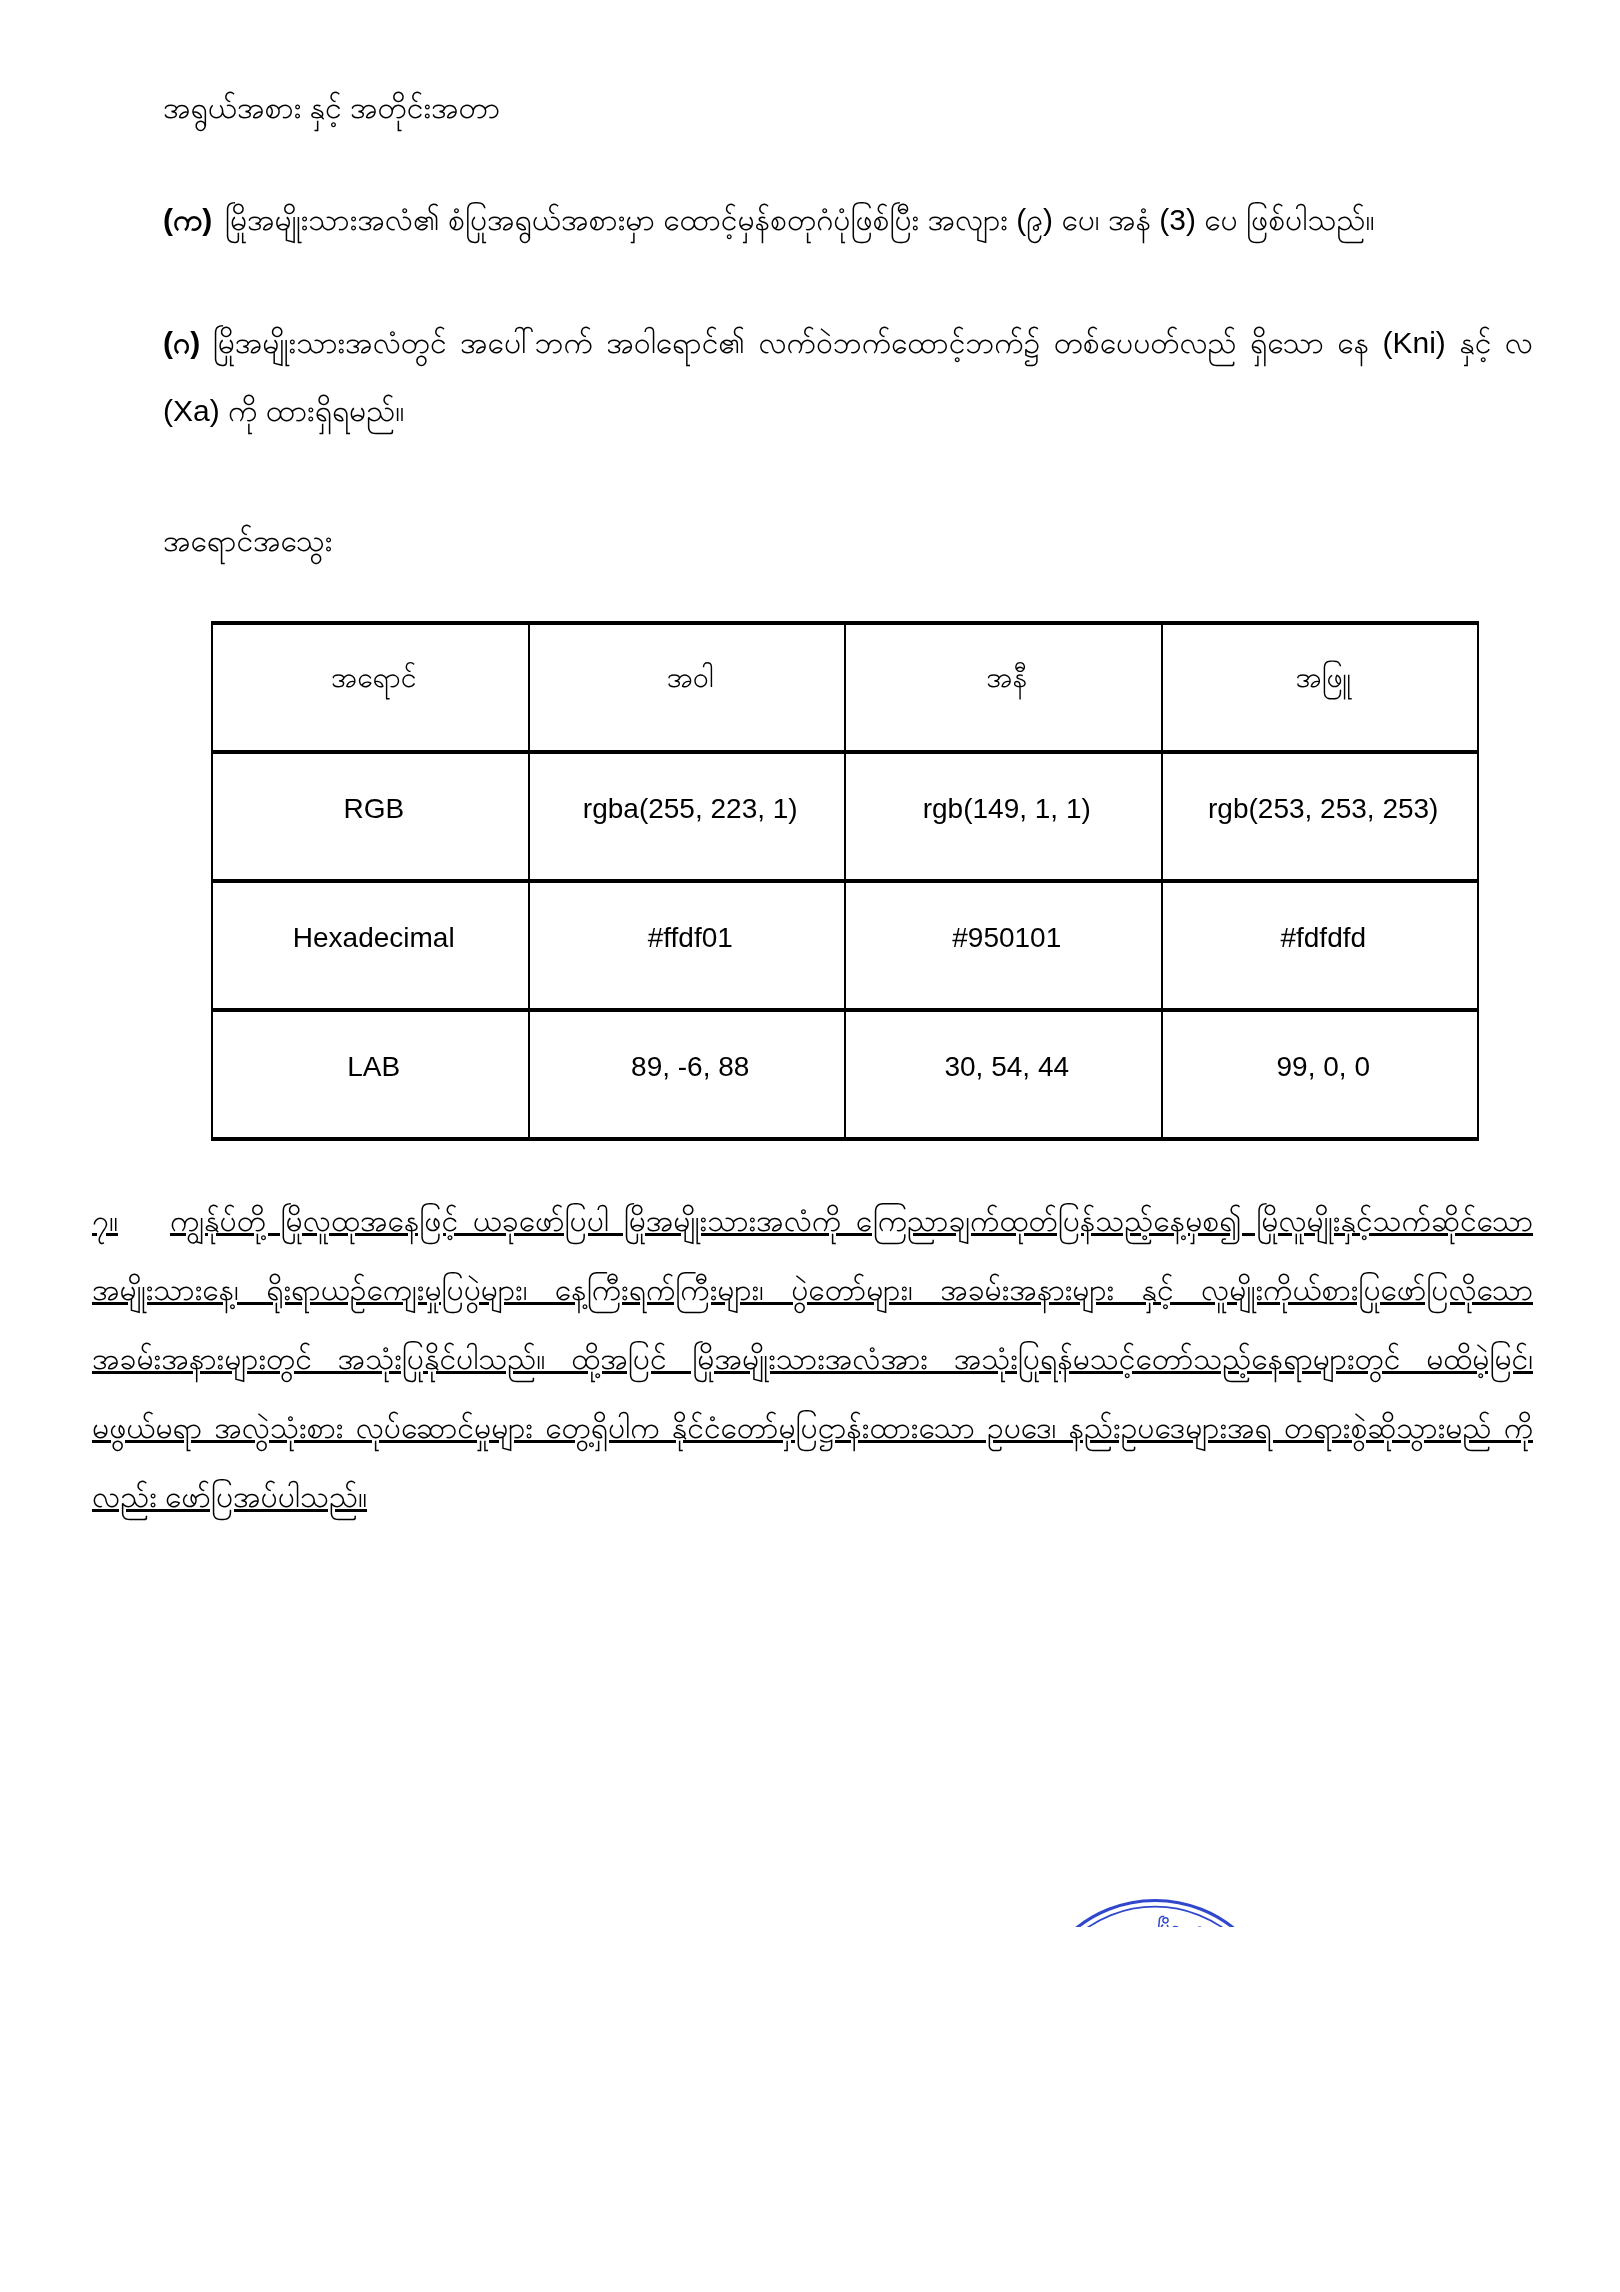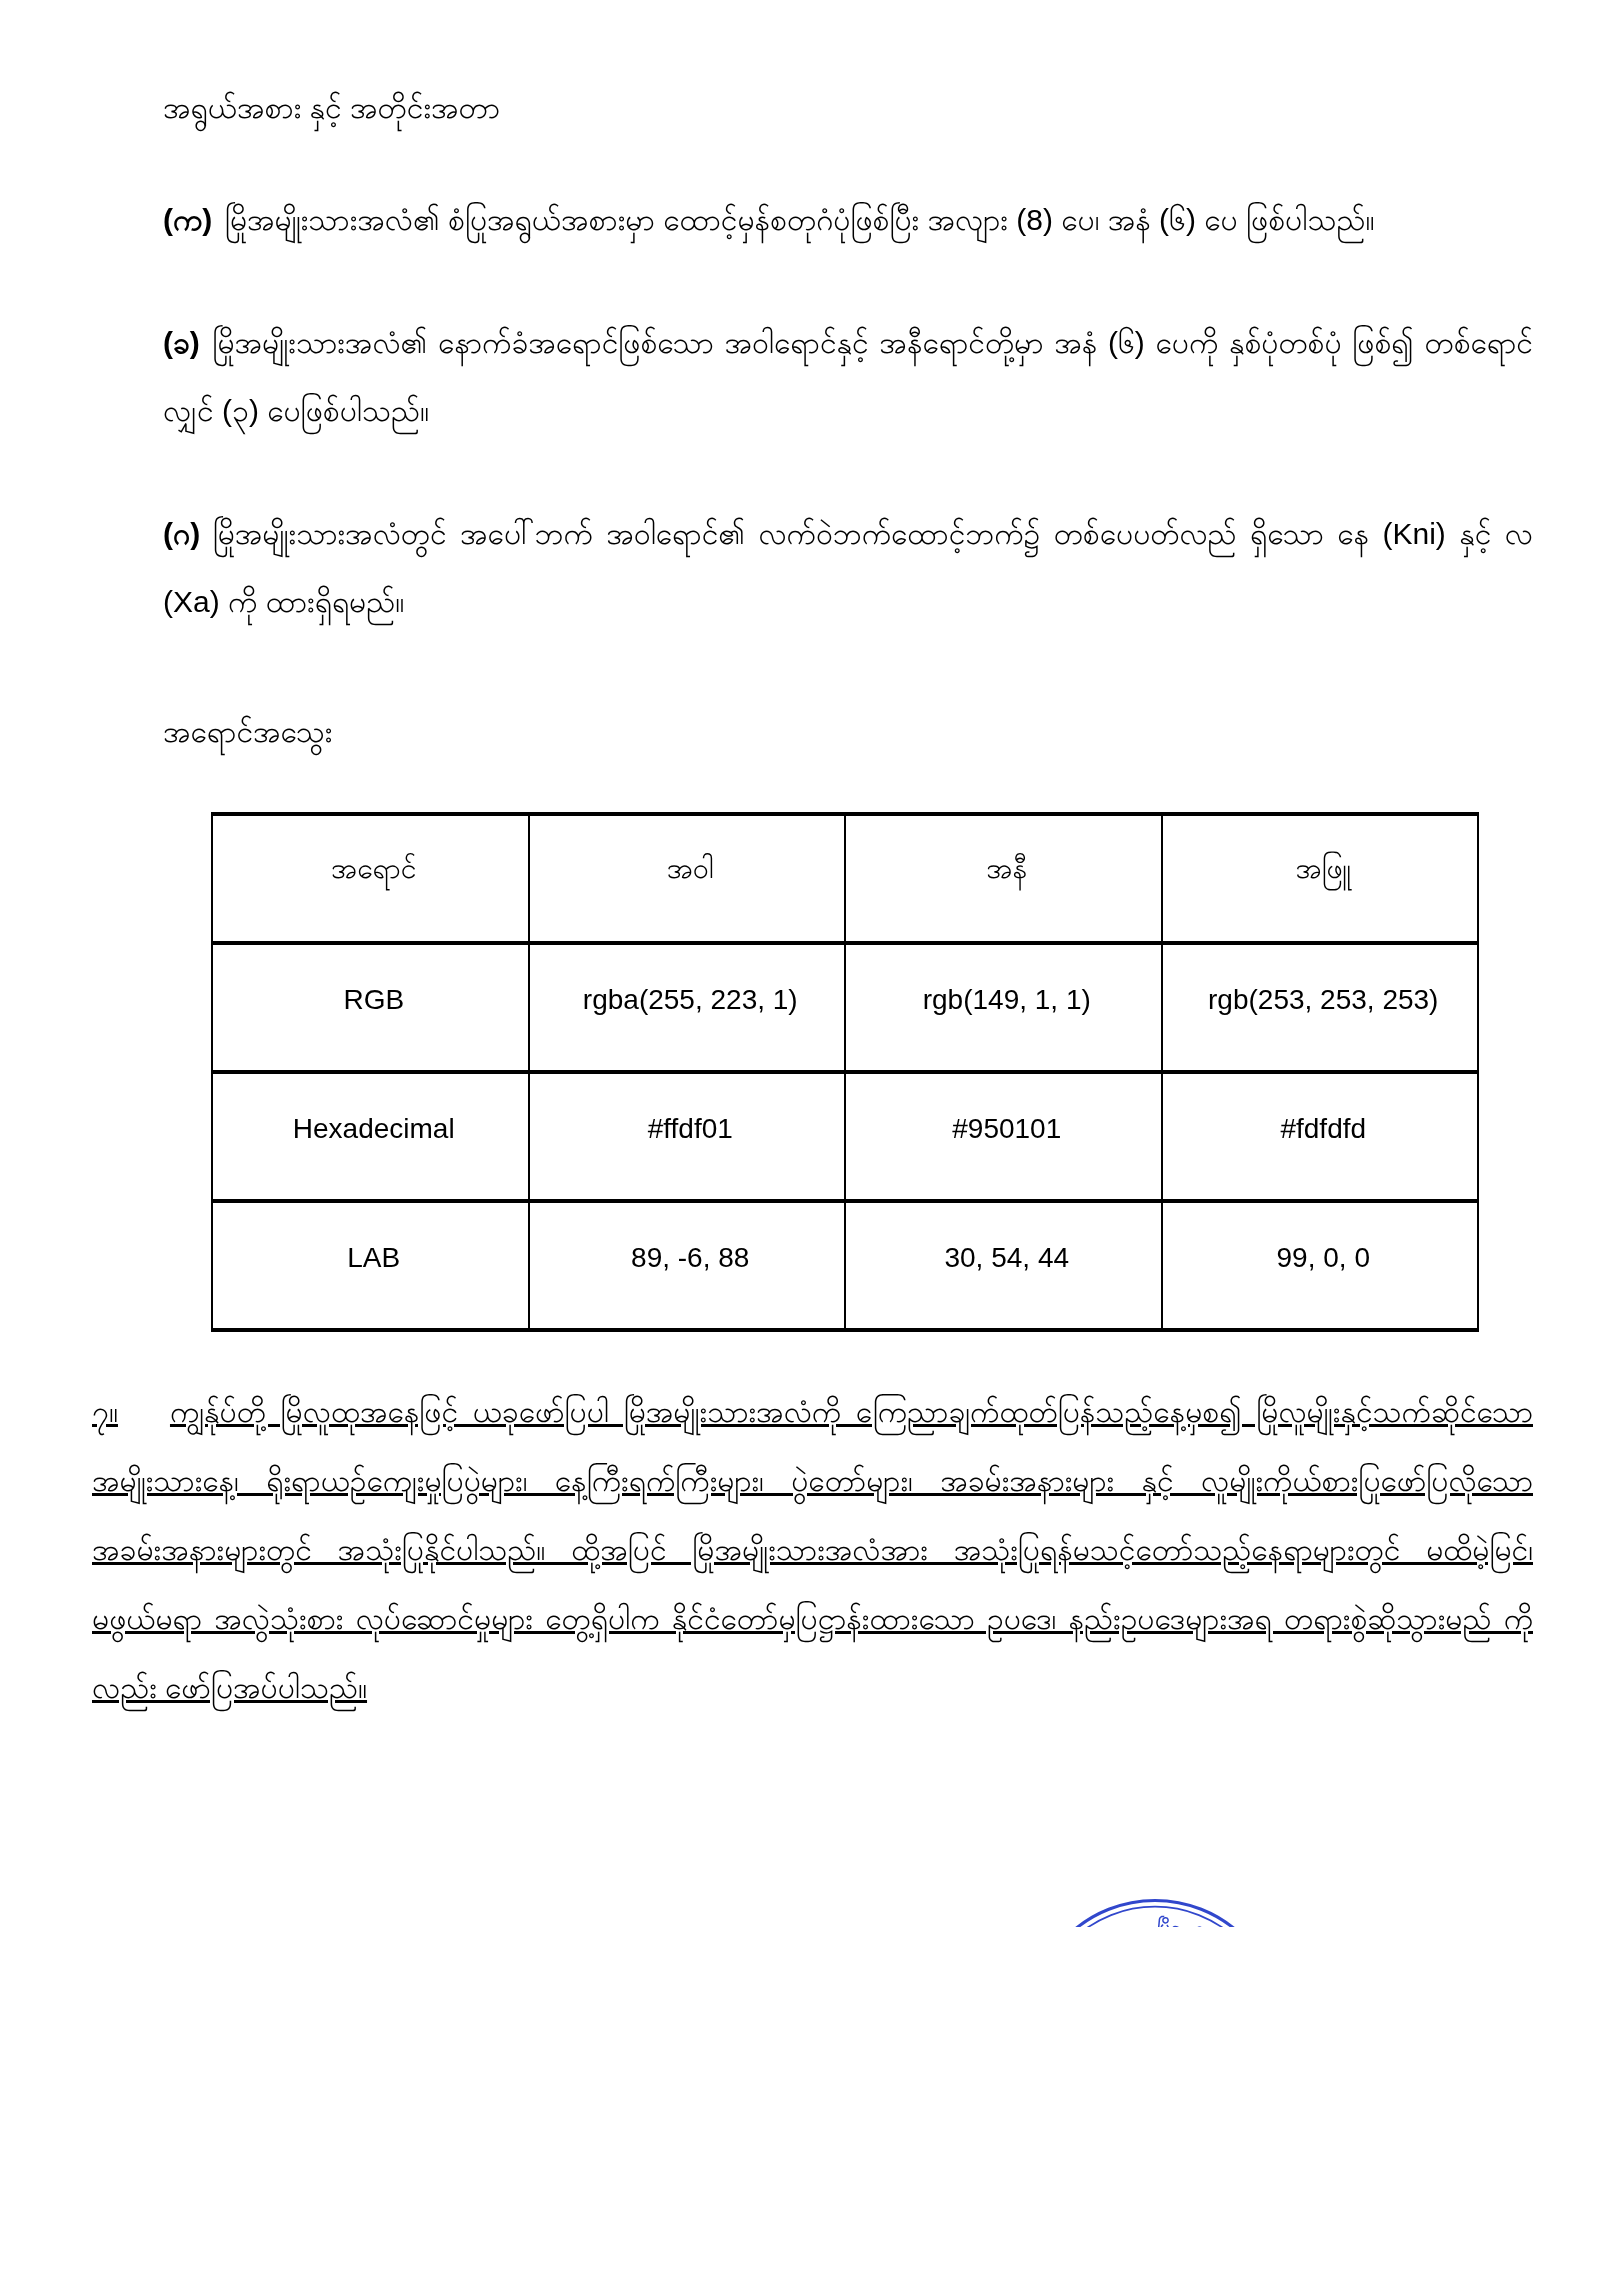--- a/index.html
+++ b/index.html
@@ -95,26 +95,23 @@
 </head>
 <body>
 
 <div class="page">
 
   <div class="content">
 
     <div class="section-title">အရွယ်အစား နှင့် အတိုင်းအတာ</div>
 
     <div class="lettered">
-      <span class="plabel">(က)</span><span>မြိုအမျိုးသားအလံ၏ စံပြုအရွယ်အစားမှာ ထောင့်မှန်စတုဂံပုံဖြစ်ပြီး အလျား (8) ပေ၊ အနံ (၆) ပေ ဖြစ်ပါသည်။</span>
+      <span class="plabel">(က)</span><span>မြိုအမျိုးသားအလံ၏ စံပြုအရွယ်အစားမှာ ထောင့်မှန်စတုဂံပုံဖြစ်ပြီး အလျား (၉) ပေ၊ အနံ (3) ပေ ဖြစ်ပါသည်။</span>
     </div>
 
-    <div class="lettered">
-      <span class="plabel">(ခ)</span><span>မြိုအမျိုးသားအလံ၏ နောက်ခံအရောင်ဖြစ်သော အဝါရောင်နှင့် အနီရောင်တို့မှာ အနံ (၆) ပေကို နှစ်ပုံတစ်ပုံ ဖြစ်၍ တစ်ရောင်လျှင် (၃) ပေဖြစ်ပါသည်။</span>
-    </div>
 
     <div class="lettered">
       <span class="plabel">(ဂ)</span><span>မြိုအမျိုးသားအလံတွင် အပေါ်ဘက် အဝါရောင်၏ လက်ဝဲဘက်ထောင့်ဘက်၌ တစ်ပေပတ်လည် ရှိသော နေ (Kni) နှင့် လ (Xa) ကို ထားရှိရမည်။</span>
     </div>
 
     <div class="color-heading">အရောင်အသွေး</div>
 
     <table class="flag-table">
       <tbody>
         <tr class="hdr">

